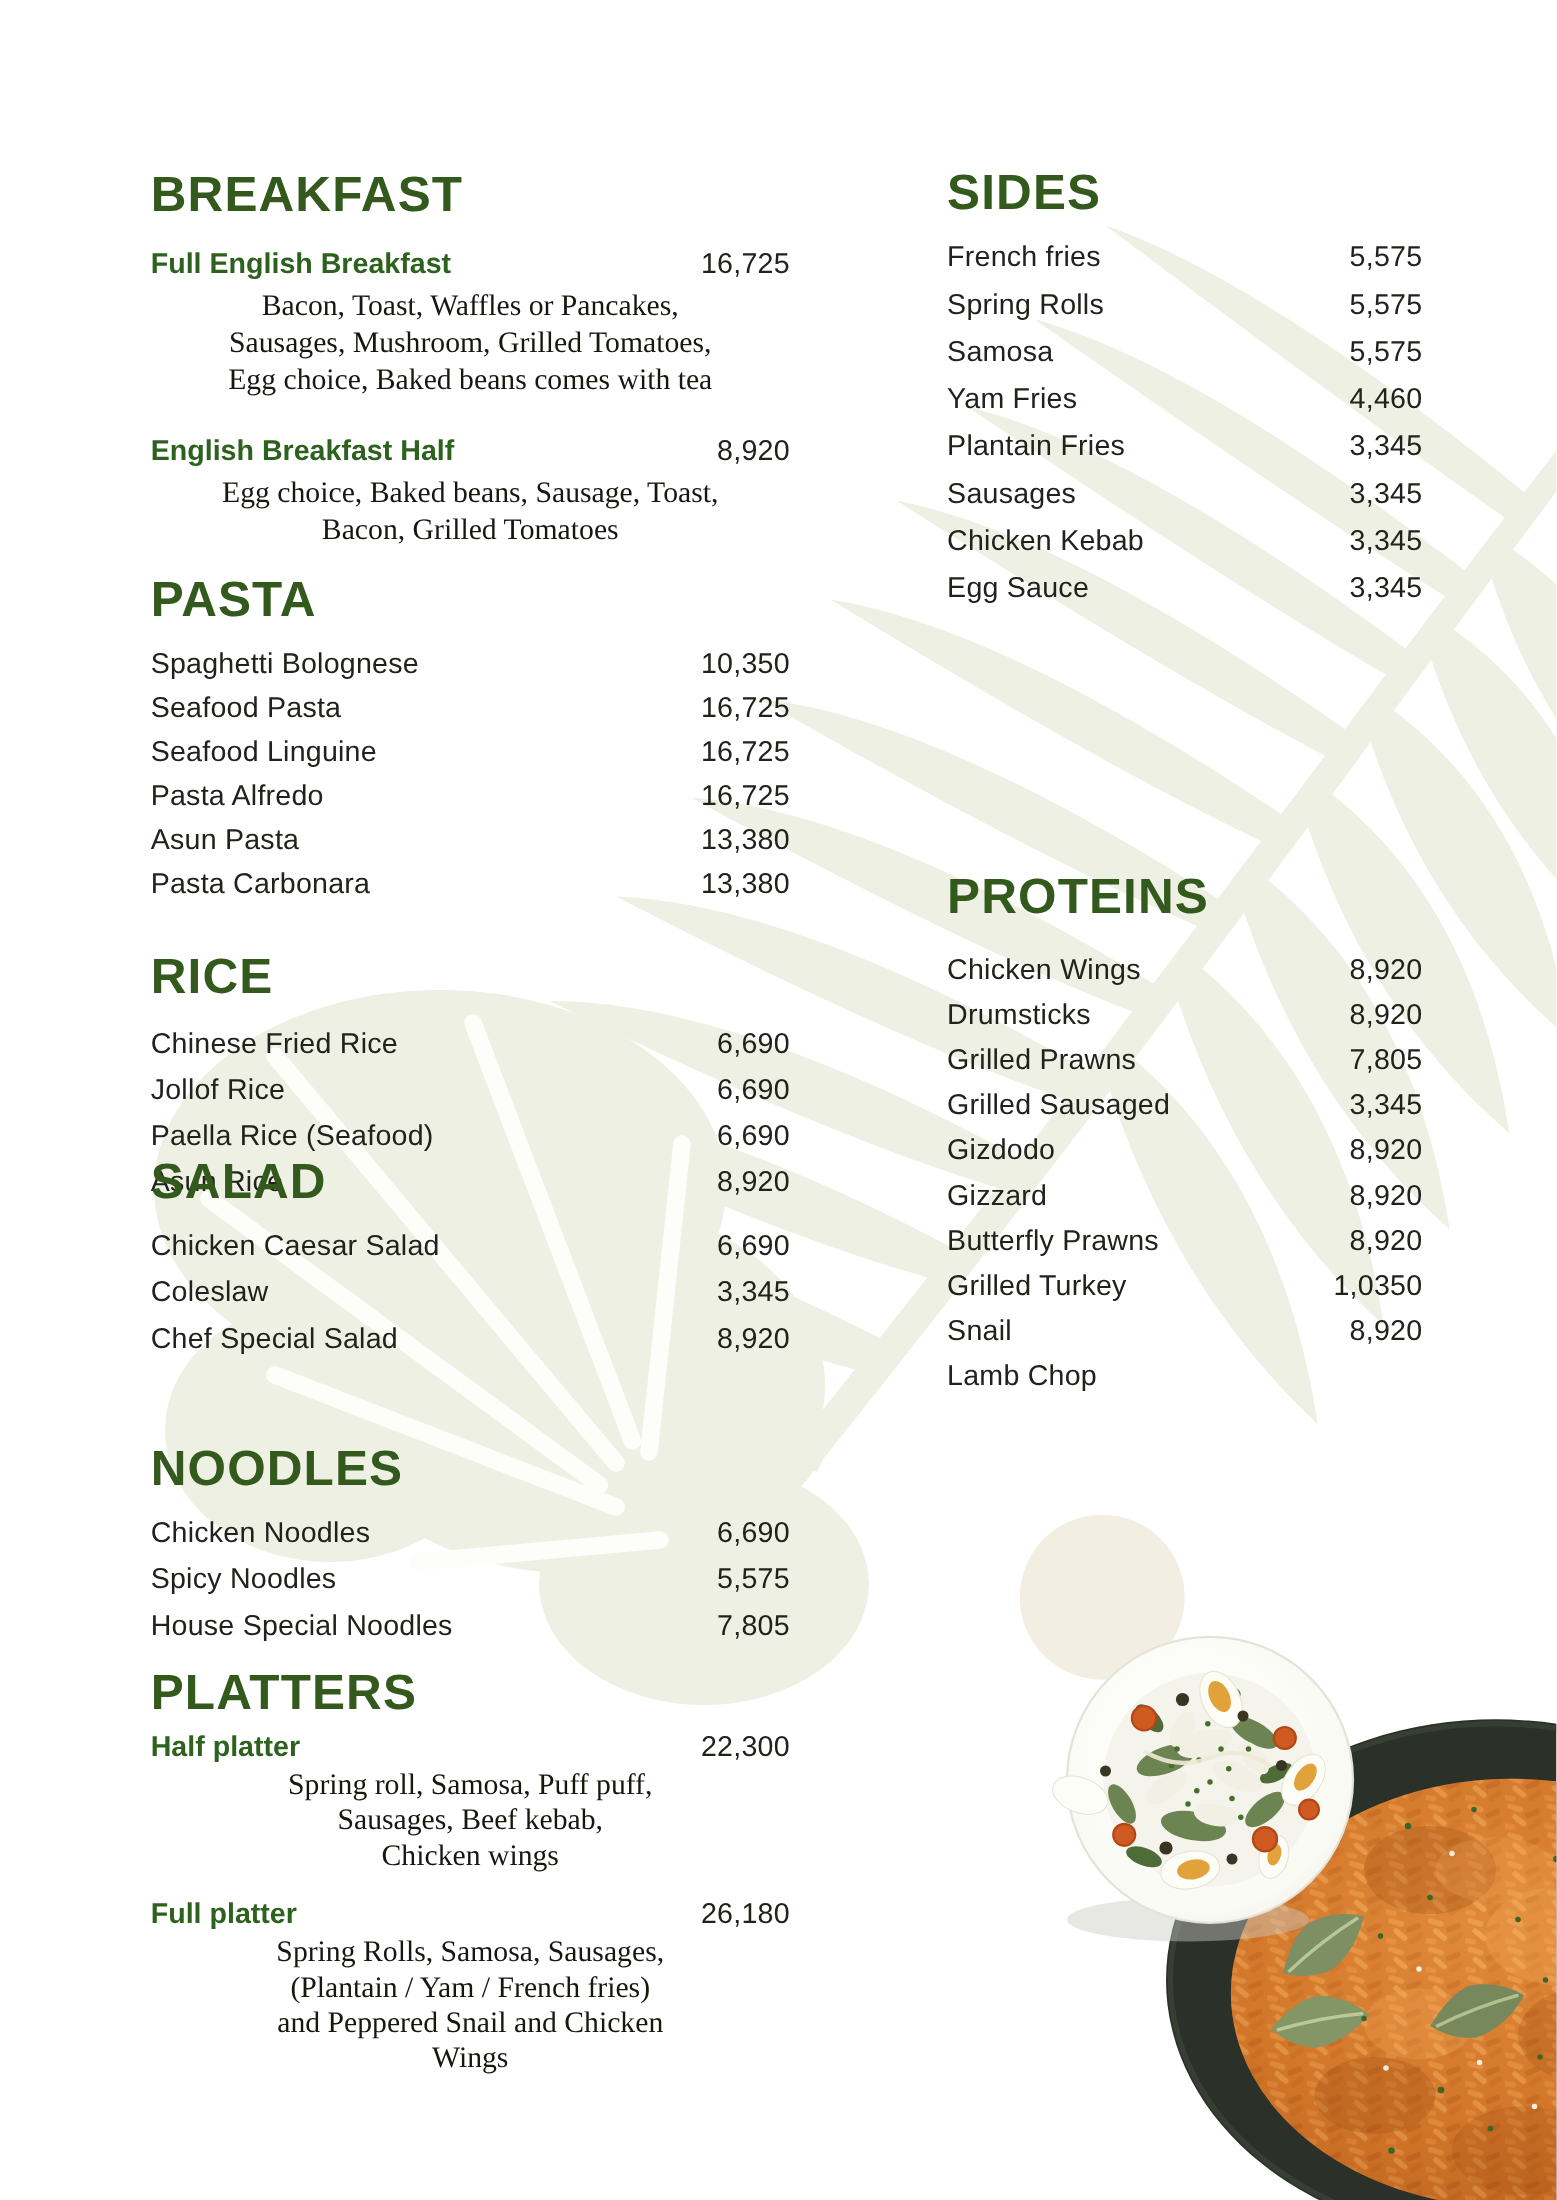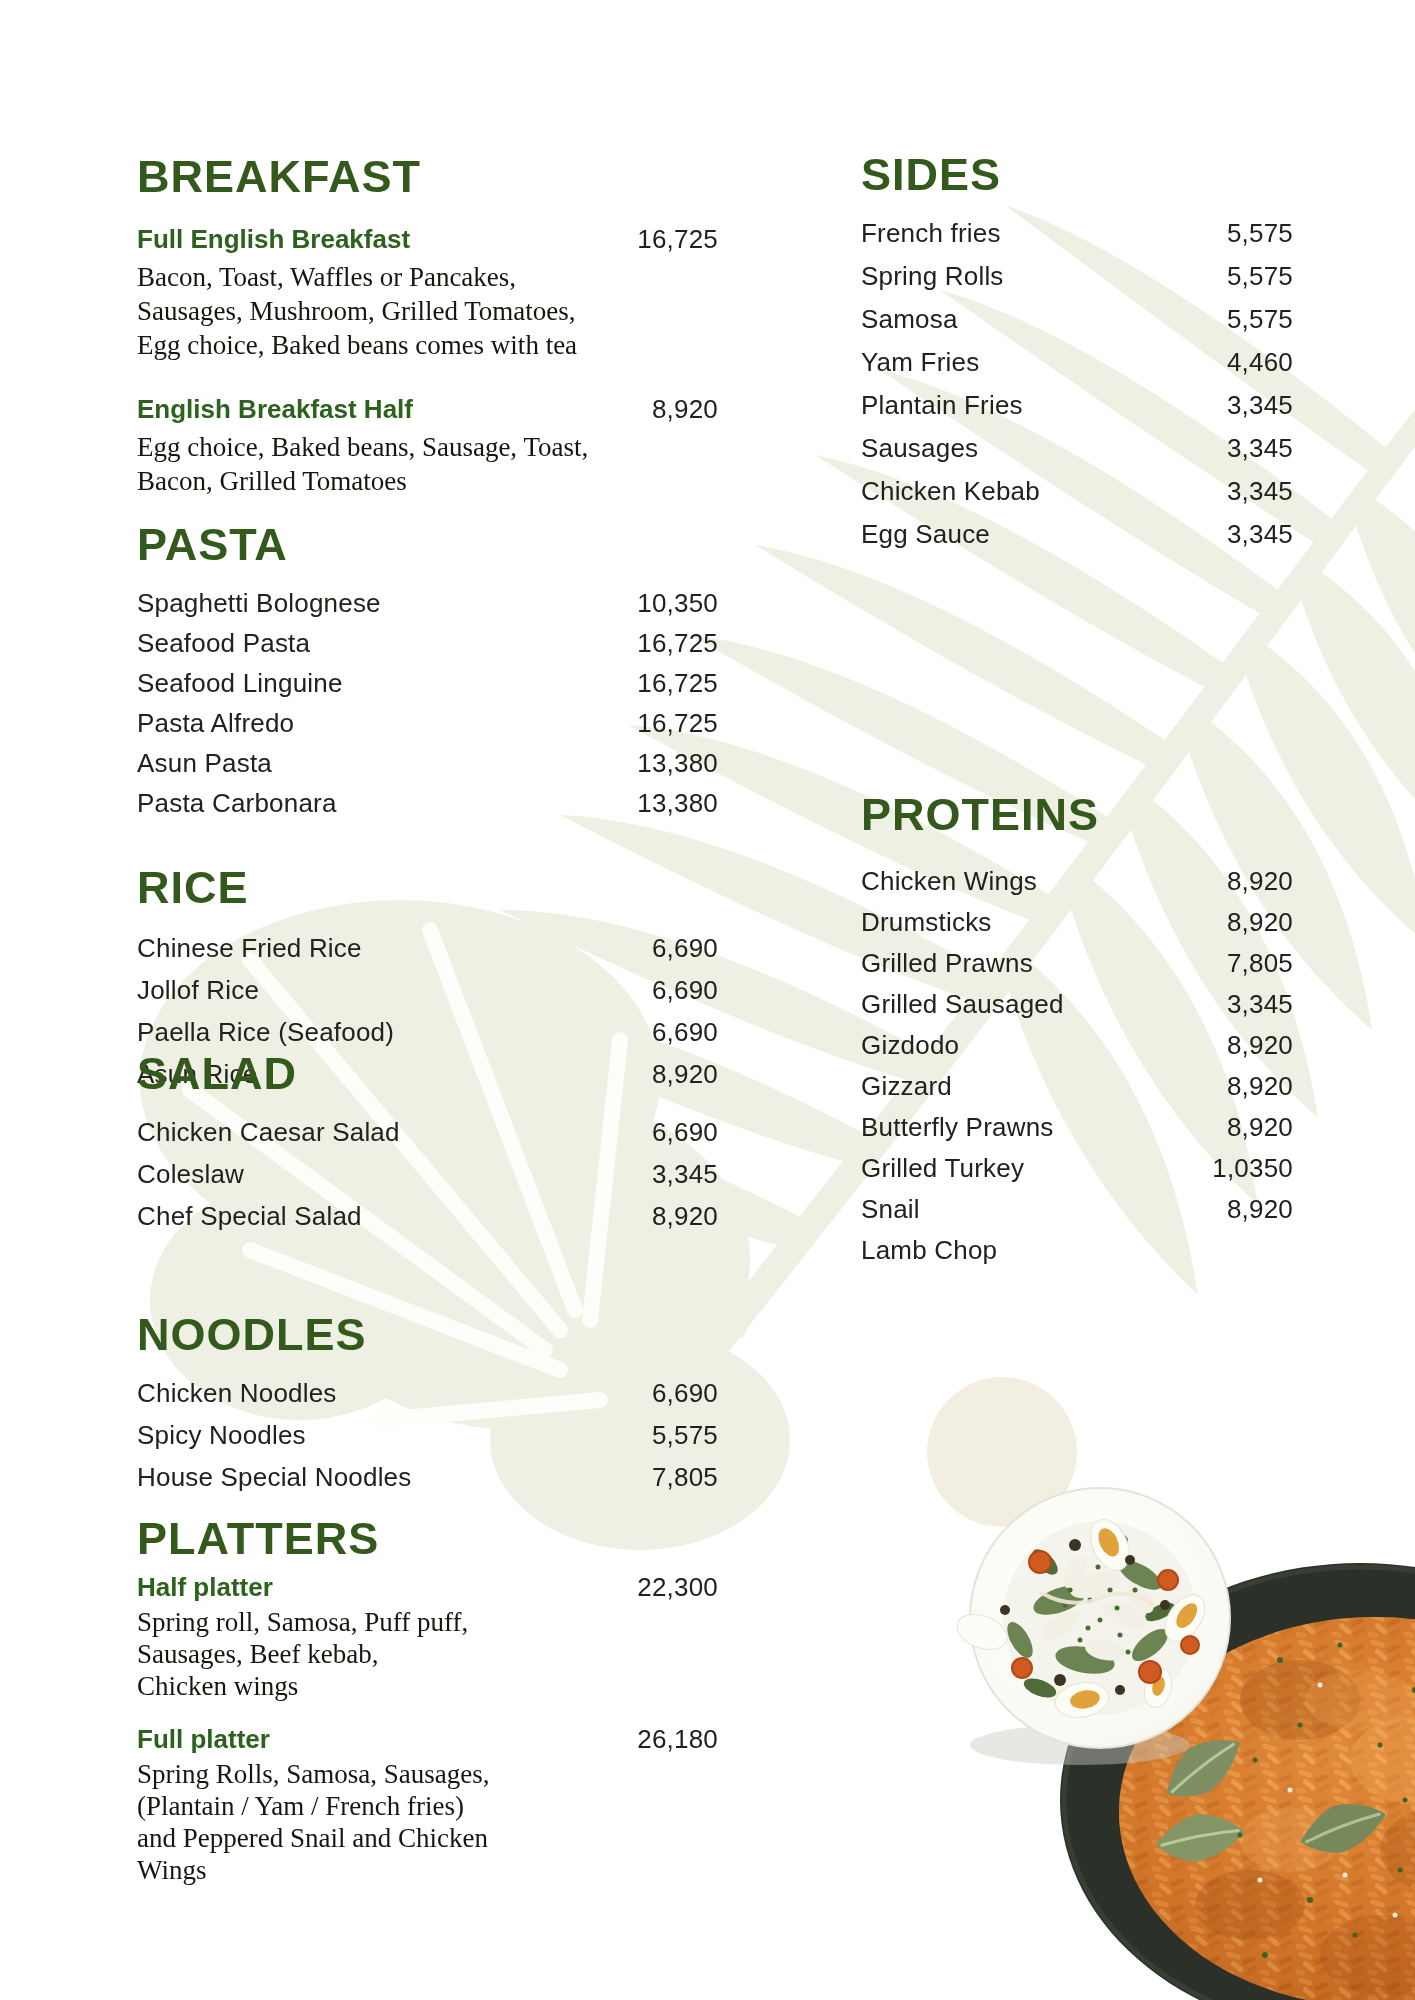--- a/index.html
+++ b/index.html
@@ -25,21 +25,21 @@
   .menu-row{display:flex;justify-content:space-between;align-items:baseline;
             font-size:26px;line-height:31px;margin-bottom:11px;letter-spacing:0.2px;}
   .sec-pasta .menu-row{margin-bottom:9px}
   .sec-sides .menu-row{margin-bottom:12px}
   .sec-proteins .menu-row{margin-bottom:10px}
   .menu-row.featured{line-height:30px;margin-bottom:0;}
   .item-name{color:var(--text-dark,#20221c);}
   .featured-name{font-weight:700;color:var(--featured-green,#2d611e);letter-spacing:0;}
   .menu-price{color:var(--text-dark,#20221c);letter-spacing:0.2px;}
   .menu-desc{font-family:"Liberation Serif",serif;font-size:27px;line-height:34px;
-             color:var(--desc-dark,#16170f);margin:6px 0 32px 0;}
+             color:var(--desc-dark,#16170f);margin:6px 0 32px 0;text-align:center;}
   .sec-platters .menu-desc{line-height:32px;margin:4px 0 22px 0;}
 </style>
 </head>
 <body>
 
 <div id="page">
 
   <svg class="decor-layer" width="1415" height="2000" viewBox="0 0 1415 2000" aria-hidden="true">
     <g fill="#edf0e3">
 

